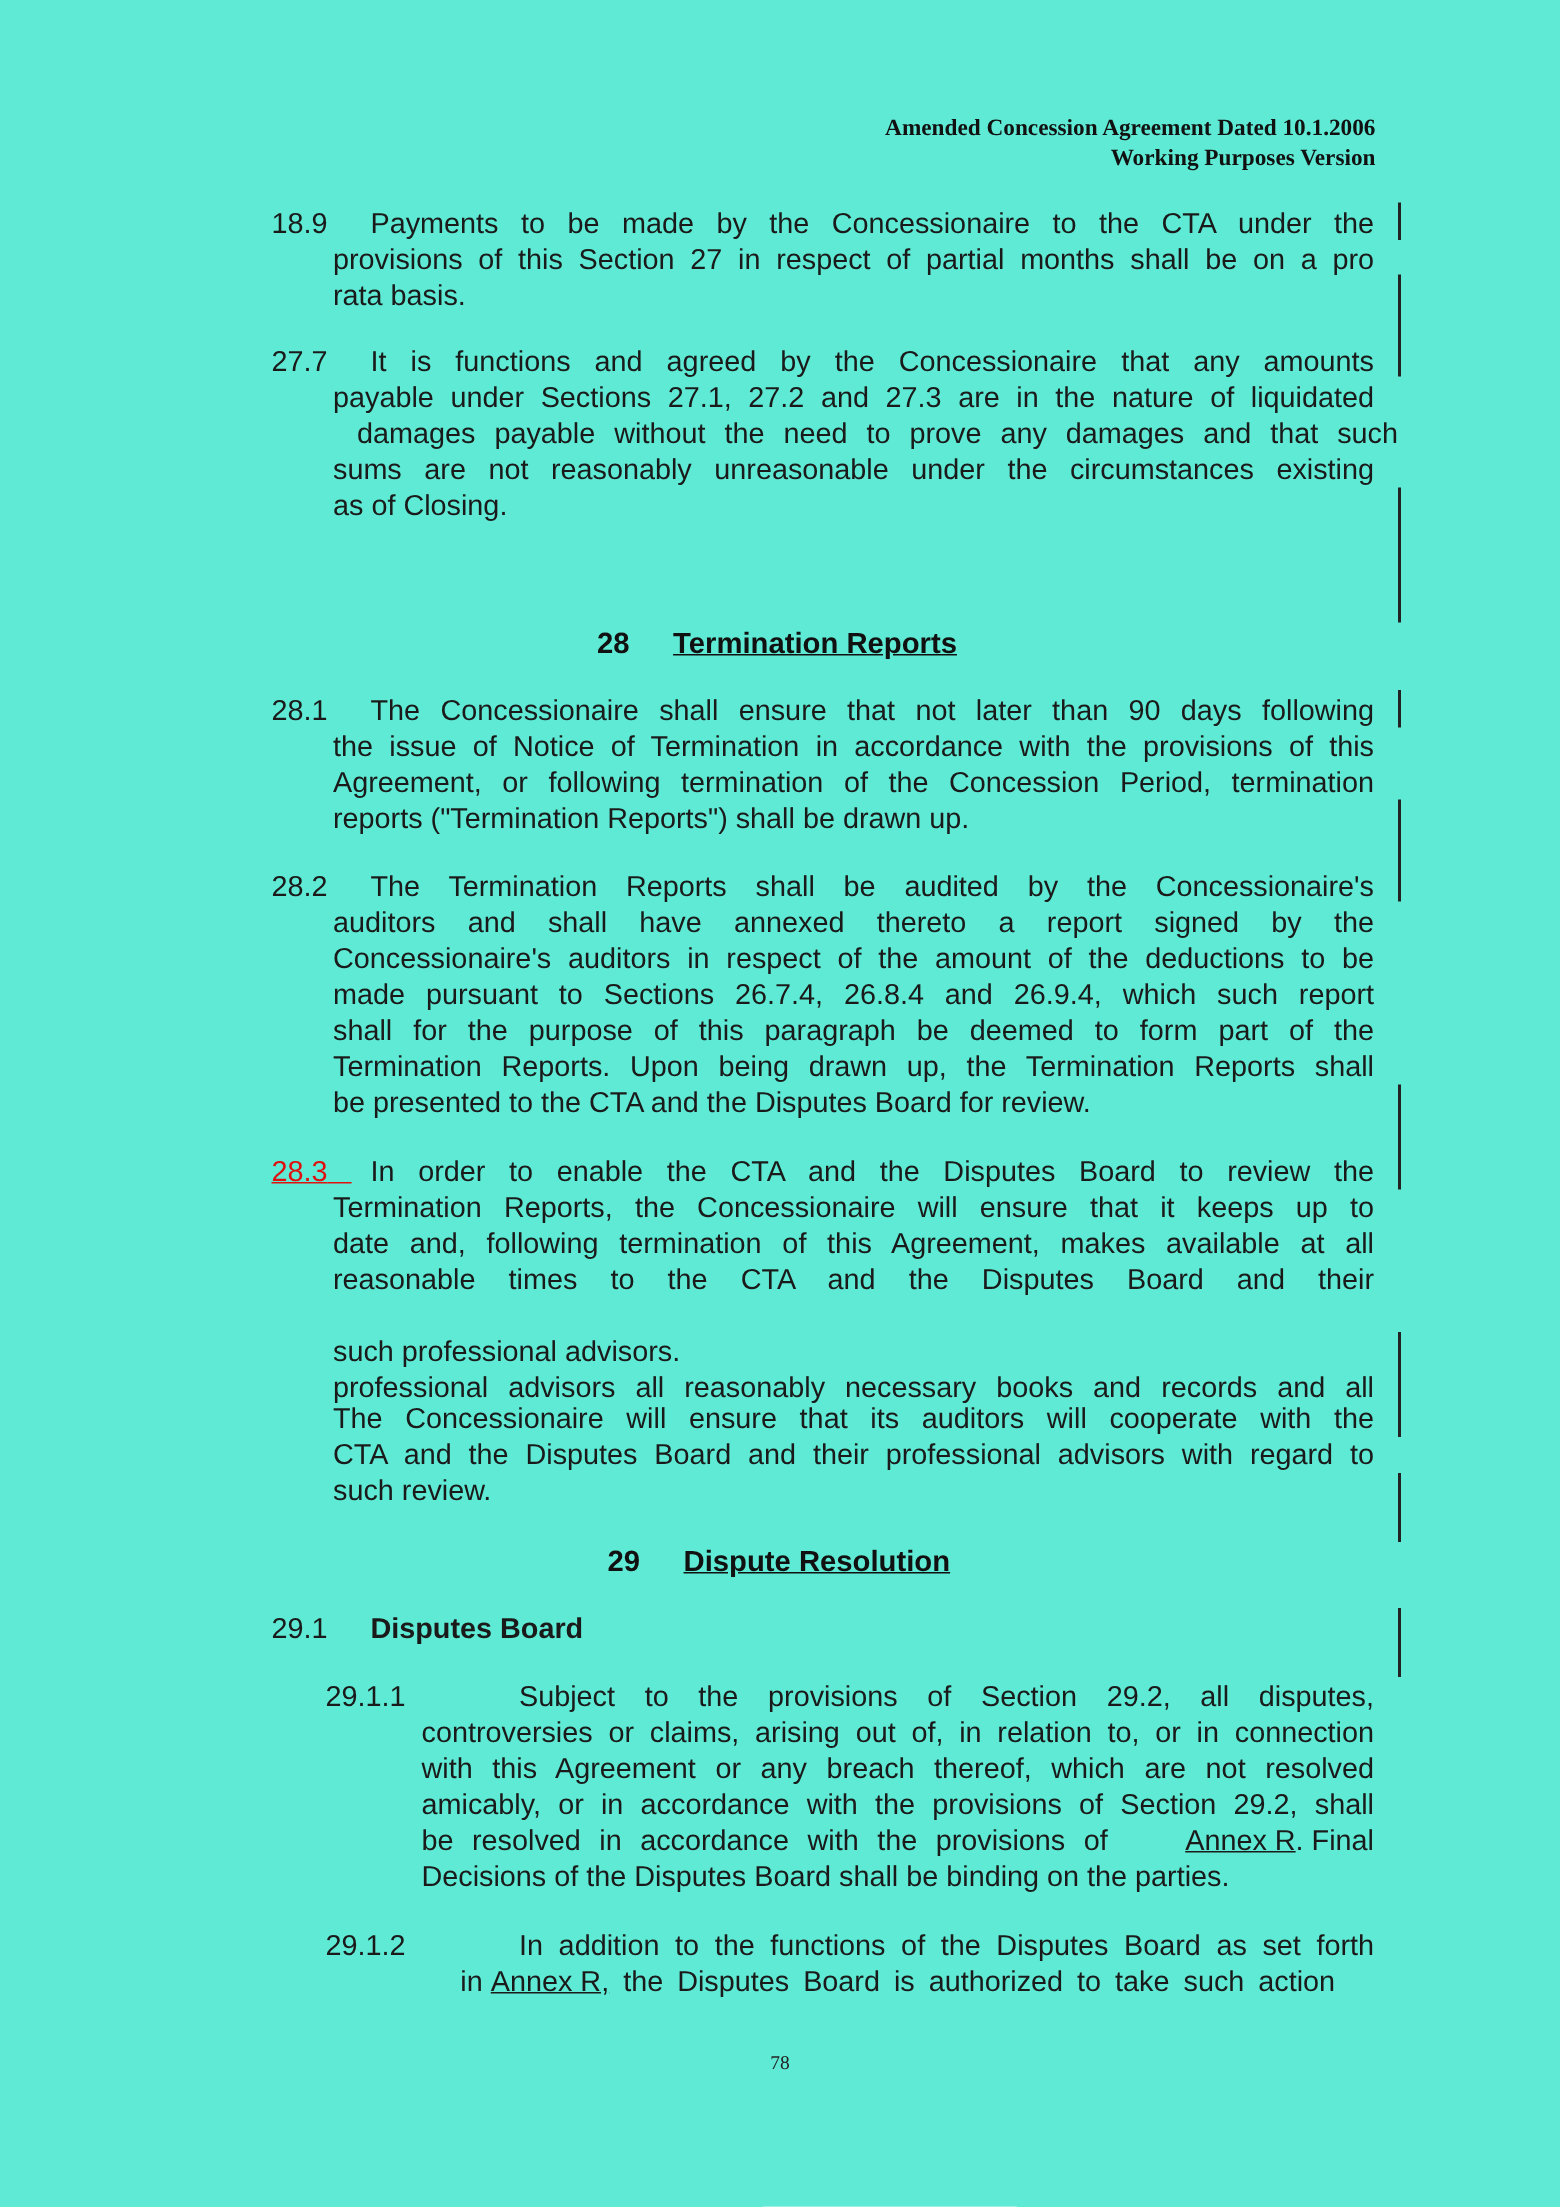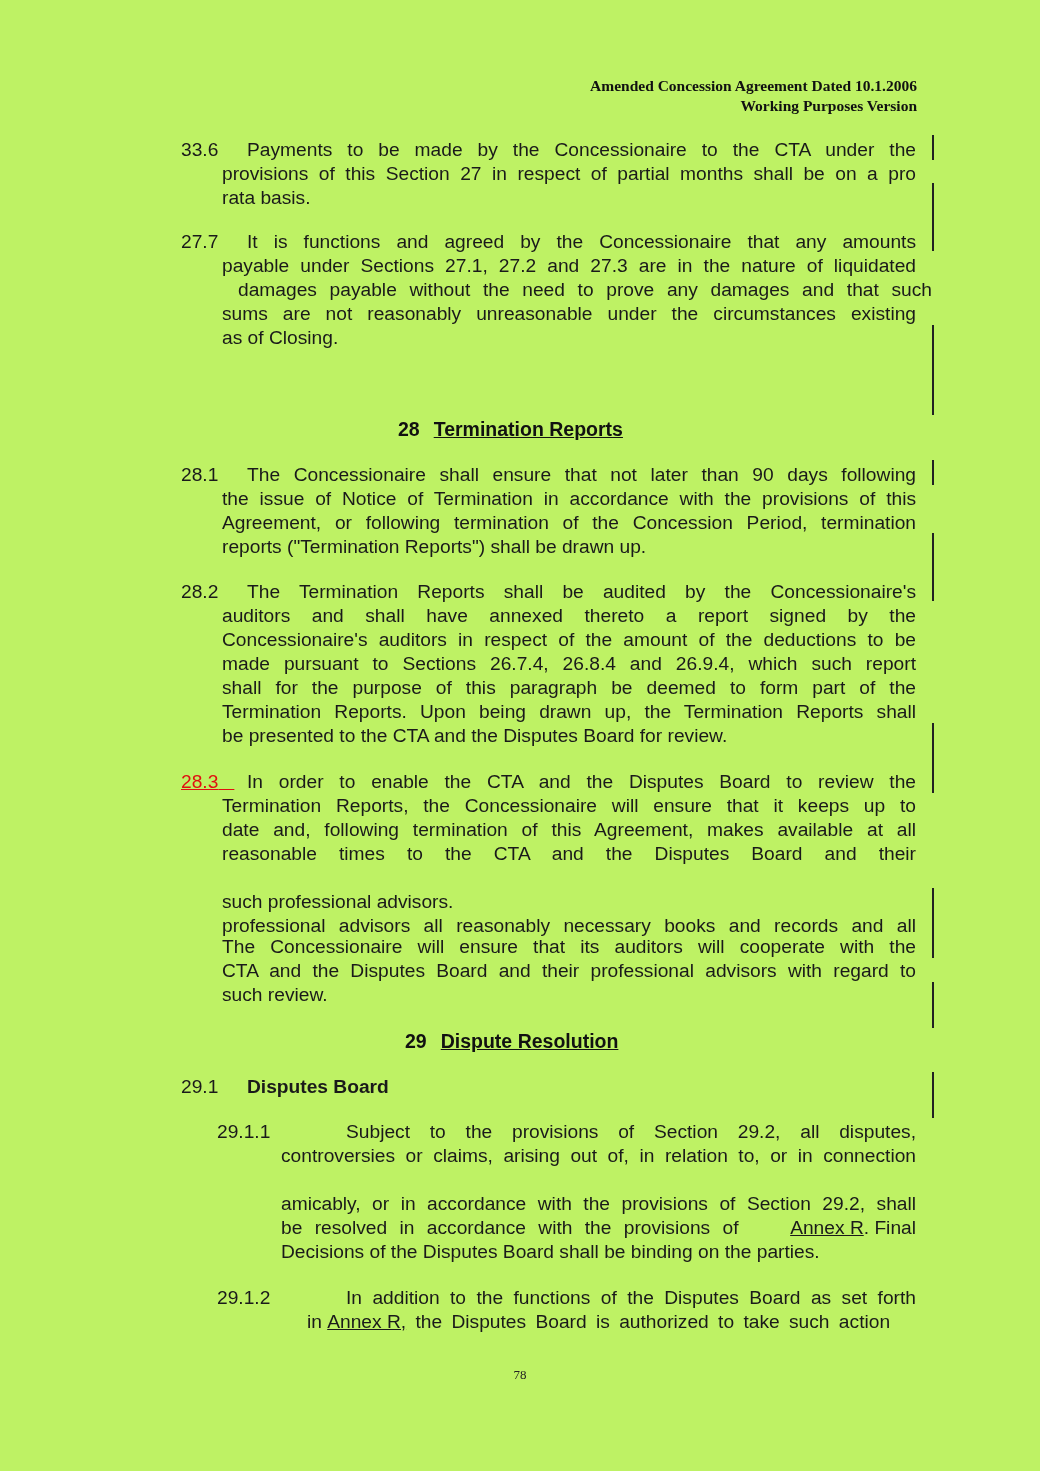--- a/index.html
+++ b/index.html
@@ -1,43 +1,43 @@
 <!DOCTYPE html>
 <html><head>
 <meta charset="utf-8">
 <style>
   html, body { margin: 0; padding: 0; background: #ffffff; }
   body { width: 1040px; height: 1471px; position: relative; overflow: hidden; }
-  .page { position: absolute; left: 0; top: 0; width: 1040px; height: 1471px; background: #bef264; }
+  .page { position: absolute; left: 0; top: 0; width: 1040px; height: 1471px; background: #5eead4; }
   .header { position: absolute; right: 123px; top: 76px; text-align: right;
     font-family: "Liberation Serif", serif; font-weight: bold; font-size: 15.5px; line-height: 20px; color: #111; }
   .ln { position: absolute; font-family: "Liberation Sans", sans-serif; font-size: 19.2px; color: #1a1a1a;
     white-space: nowrap; line-height: 24px; }
   .just { text-align: justify; text-align-last: justify; }
   .num { position: absolute; font-family: "Liberation Sans", sans-serif; font-size: 19.2px; color: #1a1a1a; line-height: 24px; }
   .heading { position: absolute; font-family: "Liberation Sans", sans-serif; font-weight: bold; font-size: 19.5px; color: #111; line-height: 24px; white-space: nowrap; }
-  .heading .t { text-decoration: underline; margin-left: 14px; }
+  .heading .t { text-decoration: underline; margin-left: 29px; }
   .red { color: #e01010; text-decoration: underline; text-decoration-color: #e01010; }
   .u { text-decoration: underline; }
   .bold { font-weight: bold; }
   .cbar { position: absolute; left: 932px; width: 2px; background: #222; }
   .pagenum { position: absolute; left: 0; width: 1040px; top: 1367px; text-align: center;
     font-family: "Liberation Serif", serif; font-size: 13px; color: #222; }
 </style>
 </head>
 <body>
 
 <div class="page">
 
   <div class="header">
     <div>Amended Concession Agreement Dated 10.1.2006</div>
     <div>Working Purposes Version</div>
   </div>
 
-  <div class="num" style="left:181px; top:138px;">33.6</div>
+  <div class="num" style="left:181px; top:138px;">18.9</div>
   <div class="ln just" style="left:247px; top:138px; width:669px;">Payments to be made by the Concessionaire to the CTA under the</div>
   <div class="ln just" style="left:222px; top:162px; width:694px;">provisions of this Section 27 in respect of partial months shall be on a pro</div>
   <div class="ln" style="left:222px; top:186px;">rata basis.</div>
 
   <div class="num" style="left:181px; top:230px;">27.7</div>
   <div class="ln just" style="left:247px; top:230px; width:669px;">It is functions and agreed by the Concessionaire that any amounts</div>
   <div class="ln just" style="left:222px; top:254px; width:694px;">payable under Sections 27.1, 27.2 and 27.3 are in the nature of liquidated</div>
   <div class="ln just" style="left:222px; top:278px; width:694px;margin-left:16px;">damages payable without the need to prove any damages and that such</div>
   <div class="ln just" style="left:222px; top:302px; width:694px;">sums are not reasonably unreasonable under the circumstances existing</div>
   <div class="ln" style="left:222px; top:326px;">as of Closing.</div>
@@ -76,20 +76,21 @@
   <div class="heading" style="left:405px; top:1029px;">
     <span>29</span><span class="t">Dispute Resolution</span>
   </div>
 
   <div class="num" style="left:181px; top:1075px;">29.1</div>
   <div class="ln bold" style="left:247px; top:1075px;">Disputes Board</div>
 
   <div class="num" style="left:217px; top:1120px;">29.1.1</div>
   <div class="ln just" style="left:346px; top:1120px; width:570px;">Subject to the provisions of Section 29.2, all disputes,</div>
   <div class="ln just" style="left:281px; top:1144px; width:635px;">controversies or claims, arising out of, in relation to, or in connection</div>
+  <div class="ln just" style="left:281px; top:1168px; width:635px;">with this Agreement or any breach thereof, which are not resolved</div>
   <div class="ln just" style="left:281px; top:1192px; width:635px;">amicably, or in accordance with the provisions of Section 29.2, shall</div>
   <div class="ln" style="left:281px; top:1216px; width:635px; display:flex; justify-content:space-between;">
     <span style="display:flex; justify-content:space-between; flex:1; word-spacing:0;">
       <span style="white-space:pre; word-spacing:7px;">be resolved in accordance with the provisions of </span>
     </span>
     <span><span class="u">Annex R</span><span style="white-space:pre;">. Final</span></span>
   </div>
   <div class="ln" style="left:281px; top:1240px;">Decisions of the Disputes Board shall be binding on the parties.</div>
 
   <div class="num" style="left:217px; top:1286px;">29.1.2</div>

